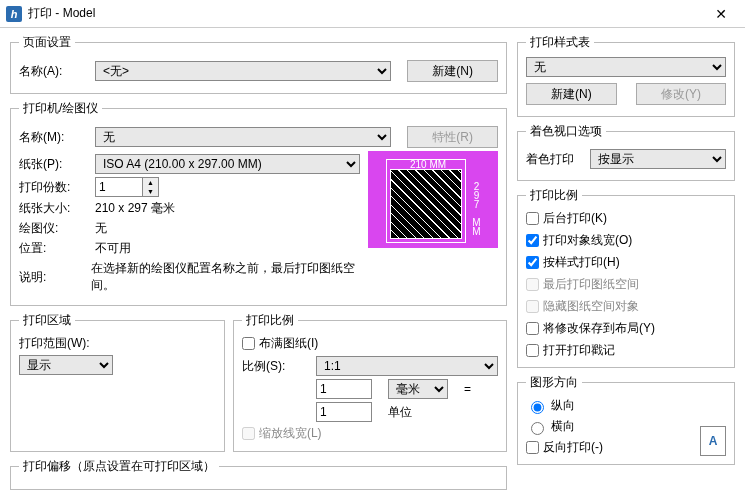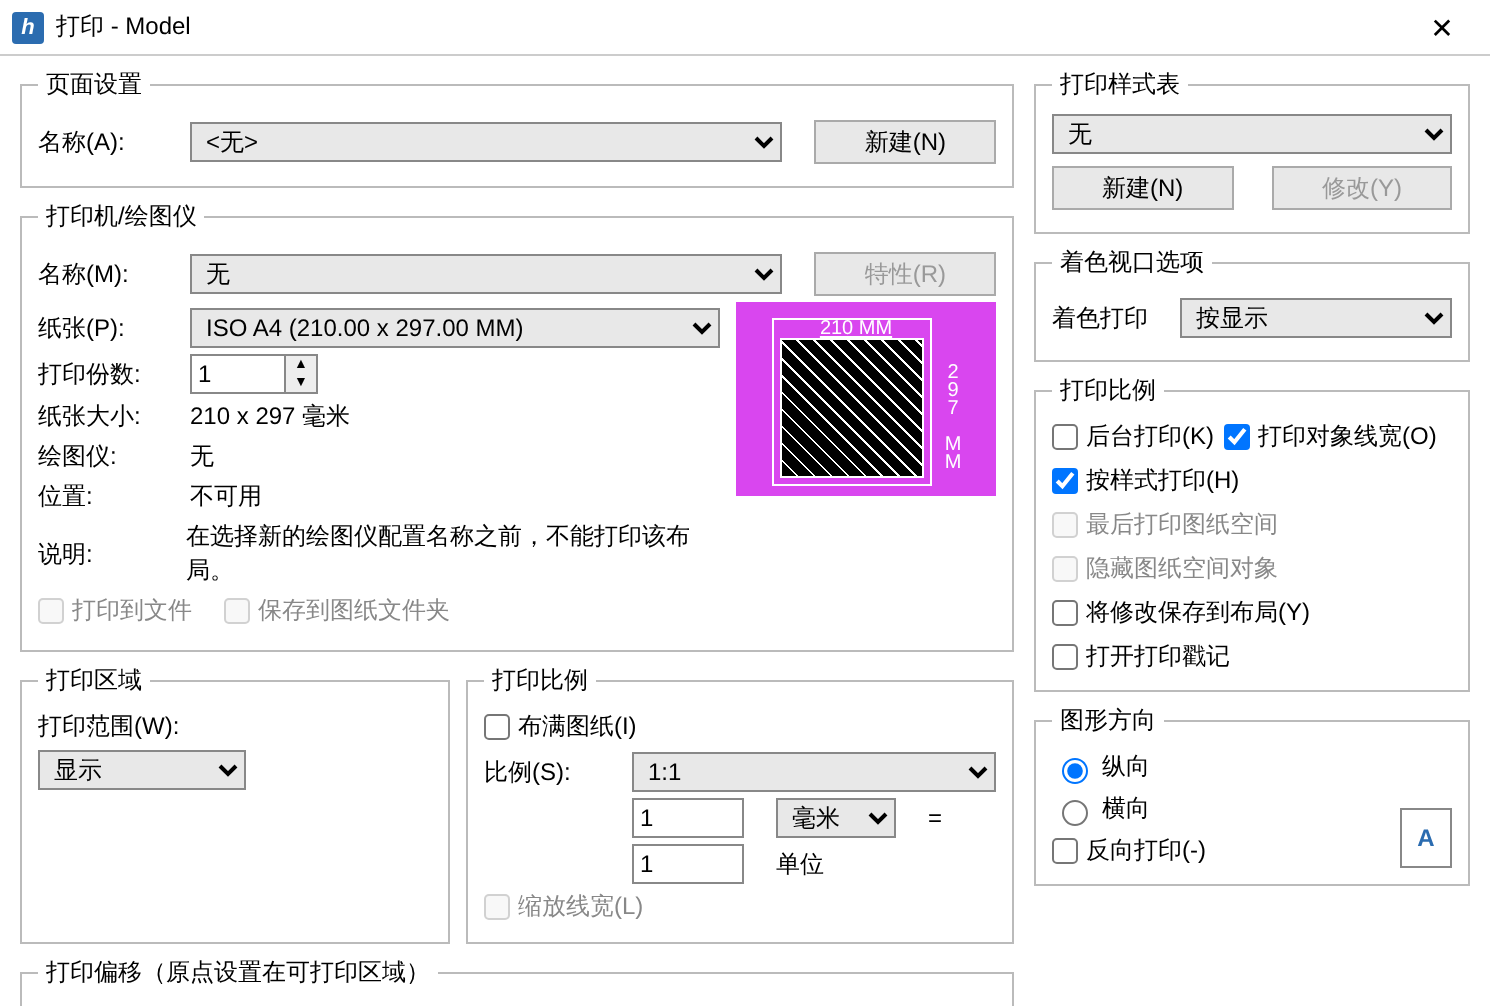--- a/index.html
+++ b/index.html
@@ -88,48 +88,38 @@
           <div class="row">
               <span class="lbl">绘图仪:</span>
               <span>无</span>
             </div>
           <div class="row">
               <span class="lbl">位置:</span>
               <span>不可用</span>
             </div>
           <div class="row">
               <span class="lbl">说明:</span>
-              <span>在选择新的绘图仪配置名称之前，不能打印该布局。</span>
-            </div>
-          <div class="row">
-            <label class="chk gray">
-                <input type="checkbox" disabled="" style="">
-                <span>打印到文件</span>
-              </label>
-            <label class="chk gray">
-                <input type="checkbox" disabled="" style="">
-                <span>保存到图纸文件夹</span>
-              </label>
-          </div>
+              <span>在选择新的绘图仪配置名称之前，最后打印图纸空间。</span>
+            </div>
         </div>
         <div class="preview">
           <div class="wlabel">210 MM</div>
           <div class="frame"></div>
           <div class="hatch"></div>
           <div class="hlabel">297 MM</div>
         </div>
       </div>
     </fieldset>
 
     <div class="two-col">
       <fieldset style="flex:1">
         <legend>打印区域</legend>
         <div>打印范围(W):</div>
         <div class="row">
-            <select style="width:104px"><option>显示</option></select>
+            <select style="width:94px"><option>显示</option></select>
           </div>
       </fieldset>
 
       <fieldset style="flex:1.3">
         <legend>打印比例</legend>
         <label class="chk">
             <input type="checkbox" style="">
             <span>布满图纸(I)</span>
           </label>
         <div class="row">
@@ -180,21 +170,21 @@
     <fieldset>
       <legend>着色视口选项</legend>
       <div class="row">
         <span>着色打印</span>
         <select style="flex:1"><option>按显示</option></select>
       </div>
     </fieldset>
 
     <fieldset>
       <legend>打印比例</legend>
-      <div class="pair" style="flex-direction:row; gap:5px;">
+      <div class="pair" style="flex-direction:column; gap:5px;">
         <label class="chk">
             <input type="checkbox" style="">
             <span>后台打印(K)</span>
           </label>
         <label class="chk">
             <input type="checkbox" checked="" style="">
             <span>打印对象线宽(O)</span>
           </label>
         <label class="chk">
             <input type="checkbox" checked="" style="">

